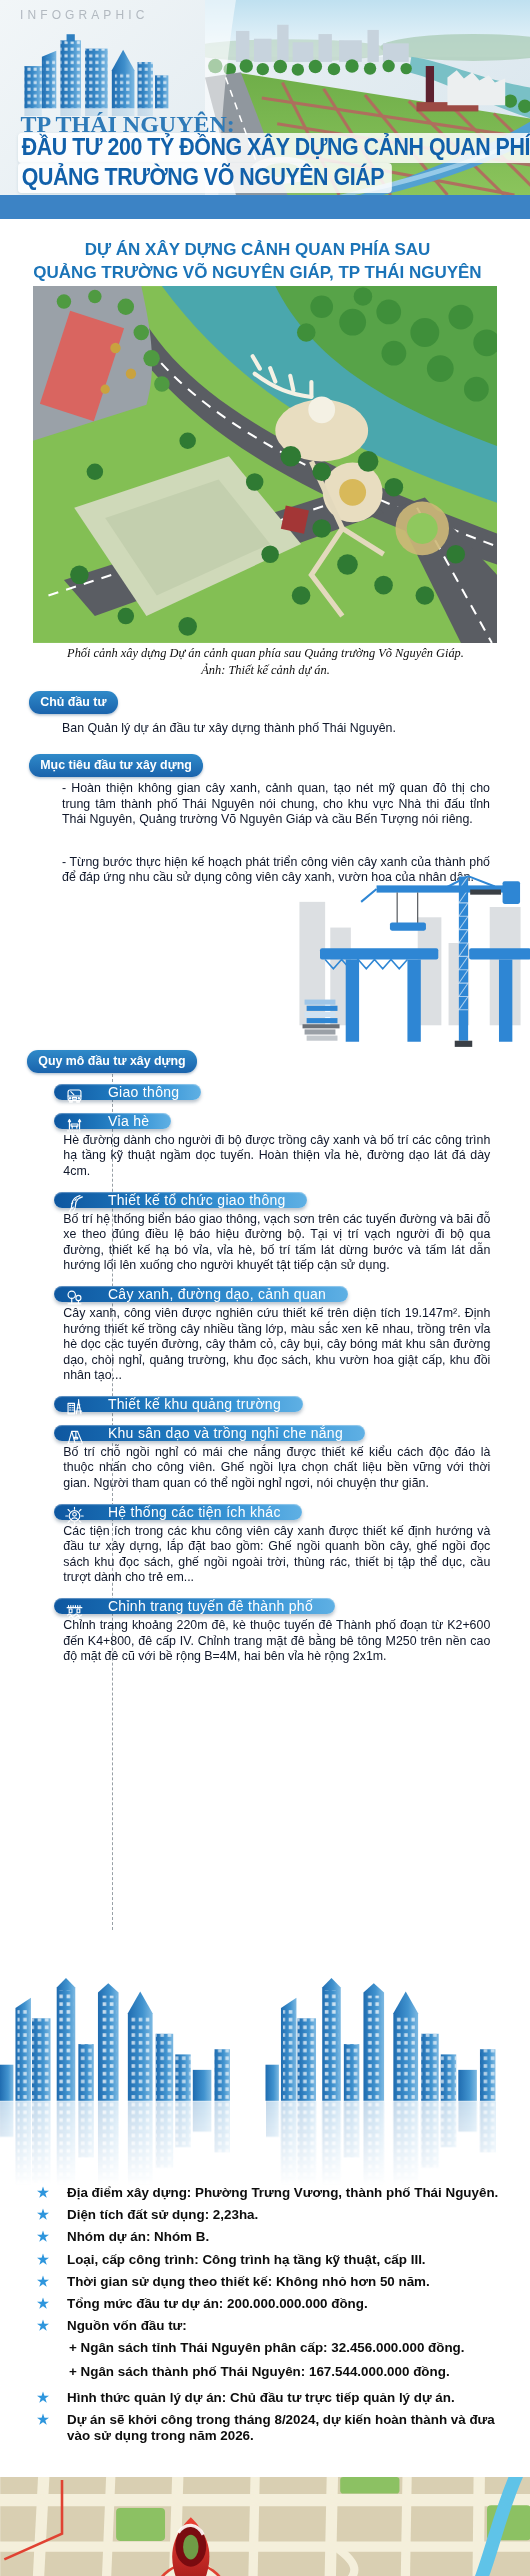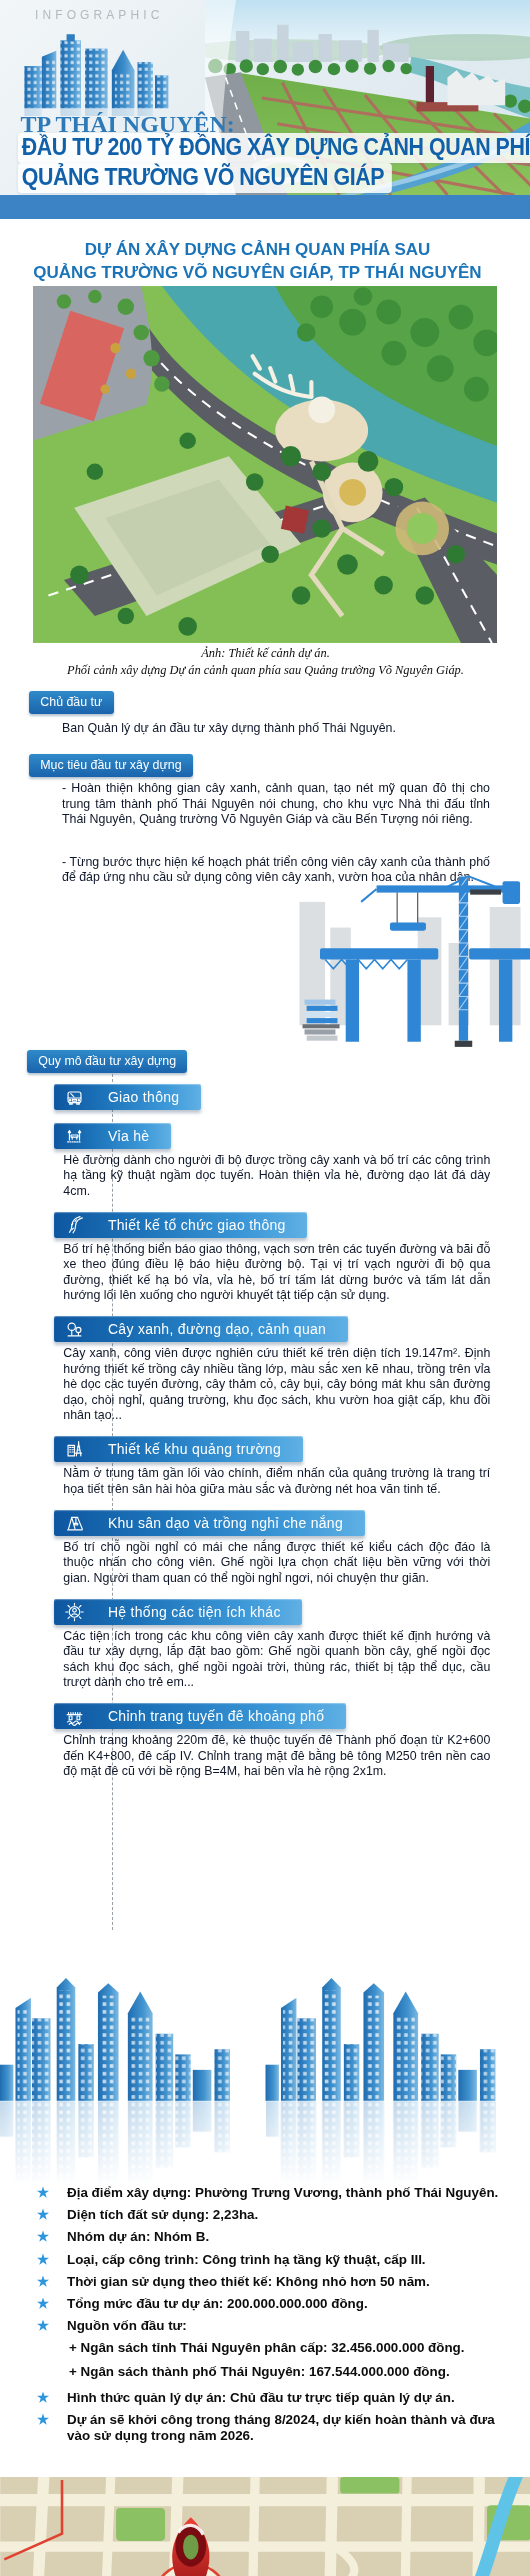--- a/index.html
+++ b/index.html
@@ -2,51 +2,51 @@
 <html style="font-size:8.2px"><head>
 <meta charset="utf-8">
 <style>
   html,body{margin:0;padding:0;background:#fff;}
   .page{position:relative;width:531px;height:2906px;margin:0 auto;background:#fff;overflow:hidden;
         font-family:"Liberation Sans",sans-serif;color:#161616;}
   
   .hero{position:absolute;left:0;top:0;width:531px;height:219px;
         background:linear-gradient(135deg,#f2f6f8 0%,#e3ecf1 55%,#d9e6ee 100%);}
   .hero-photo{position:absolute;right:0;top:0;}
-  .kicker{position:absolute;left:35px;top:8.2px;font-size:12px;letter-spacing:4.1px;color:#b2b9c0;z-index:3;text-align:right;}
+  .kicker{position:absolute;left:20px;top:8.2px;font-size:12px;letter-spacing:4.1px;color:#b2b9c0;z-index:3;text-align:right;}
   .buildings{position:absolute;left:19.6px;top:26px;z-index:2;}
   .title-prefix{position:absolute;left:20.6px;top:111px;font-size:24px;font-weight:bold;color:#2e7ab8;z-index:3;font-family:Liberation Serif, serif;}
   .bigline{position:absolute;left:17.5px;z-index:3;font-weight:bold;font-size:23px;color:#1160aa;
            letter-spacing:-0.5px;white-space:nowrap;transform:scaleX(.93);transform-origin:left center;}
   .bigline .strip{background:rgba(255,255,255,.85);padding:1px 8.2px 2.1px 4.1px;border-radius:4.1px;
            box-shadow:0 1px 3.1px rgba(120,150,170,.25);display:inline-block;}
   .big1{top:133px;} .big2{top:163px;}
   .hero-bar{position:absolute;left:0;top:195px;width:531px;height:24px;background:#3c83c5;z-index:4;}
   
   .proj-heading{position:absolute;left:0;top:238px;width:515px;text-align:center;z-index:2;
        font-size:17px;font-weight:bold;color:#1b74b8;line-height:23px;}
   
   .render{position:absolute;left:33px;top:286px;}
   .caption{position:absolute;left:0;top:645px;width:531px;text-align:center;
        font-family:"Liberation Serif",serif;font-style:italic;font-size:12.4px;color:#0d0d0d;line-height:17px;}
   
-  .chip{position:absolute;background:linear-gradient(180deg,#2f8ac9,#1a63ac);color:#fff;font-weight:normal;
-        font-size:12.4px;padding:4.1px 11.3px 4.6px;border-radius:3px;box-shadow:0 1.5px 2.6px rgba(40,80,120,.35);z-index:2;}
+  .chip{position:absolute;background:linear-gradient(180deg,#2f8ac9,#1a63ac);color:#fff;font-weight:bold;
+        font-size:12.4px;padding:4.1px 11.3px 4.6px;border-radius:11px;box-shadow:0 1.5px 2.6px rgba(40,80,120,.35);z-index:2;}
   .chip-investor{left:29px;top:691px;}
   .chip-objectives{left:29px;top:754px;}
   .chip-scale{left:27px;top:1050px;}
   .body-text{font-size:12.4px;line-height:15.5px;color:#0f172a;text-align:justify;}
   .investor-body{position:absolute;left:62px;top:721px;width:428px;}
   .objectives-body{position:absolute;left:62px;top:781px;width:428px;}
   .objectives-body p{margin:0 0 27px 0;}
   .crane{position:absolute;left:289px;top:871px;z-index:1;}
   
   .dash-line{position:absolute;left:112px;top:1074px;height:856px;border-left:1px dashed #98a0a6;z-index:0;}
   .scale-list{position:absolute;left:54px;top:1072px;width:437px;z-index:1;}
-  .pill{margin-top:12.4px;display:flex;align-items:center;width:max-content;height:26px;border-radius:2px;
+  .pill{margin-top:12.4px;display:flex;align-items:flex-start;width:max-content;height:16px;border-radius:12px;
         background:linear-gradient(90deg,#0e57a0 0%,#1d74ba 35%,#3b97d7 75%,#5fb0e4 100%);
         box-shadow:0 2.6px 3.6px rgba(30,60,90,.3), inset 0 1px 1px rgba(255,255,255,.35);
         padding:0 21.6px 0 9.3px;}
   .pill .icn{width:23px;height:23px;margin-right:21.6px;flex:0 0 auto;}
   .pill .lbl{color:#fff;font-size:14px;letter-spacing:0.3px;}
   .scale-body{margin:4.1px 0 0 9.3px;width:427px;}
   
   .skyline{position:absolute;left:0;top:1946px;}
   
   .facts{position:absolute;left:37px;top:2185px;width:477px;}
@@ -252,22 +252,22 @@
         <circle cx="180" cy="640" r="16"></circle>
     </g>
     <g stroke="#f4f1e4" stroke-width="8" fill="none" stroke-linecap="round">
       <path d="M430 170 C470 200 500 210 540 215"></path>
       <path d="M440 160 l-14 -24 M470 185 l-10 -26 M505 202 l-6 -28 M540 214 l0 -28"></path>
       <circle cx="560" cy="240" r="26" fill="#f4f1e4" stroke="none"></circle>
     </g>
   </svg>
 
   <div class="caption">
+    <div>Phối cảnh xây dựng Dự án cảnh quan phía sau Quảng trường Võ Nguyên Giáp.</div>
     <div>Ảnh: Thiết kế cảnh dự án.</div>
-    <div>Phối cảnh xây dựng Dự án cảnh quan phía sau Quảng trường Võ Nguyên Giáp.</div>
   </div>
 
   <div class="chip chip-investor">Chủ đầu tư</div>
   <div class="body-text investor-body">Ban Quản lý dự án đầu tư xây dựng thành phố Thái Nguyên.</div>
 
   <div class="chip chip-objectives">Mục tiêu đầu tư xây dựng</div>
   <div class="objectives-body">
     <p class="body-text">- Hoàn thiện không gian cây xanh, cảnh quan, tạo nét mỹ quan đô thị cho trung tâm thành phố Thái Nguyên nói chung, cho khu vực Nhà thi đấu tỉnh Thái Nguyên, Quảng trường Võ Nguyên Giáp và cầu Bến Tượng nói riêng.</p>
     <p class="body-text">- Từng bước thực hiện kế hoạch phát triển công viên cây xanh của thành phố để đáp ứng nhu cầu sử dụng công viên cây xanh, vườn hoa của nhân dân.</p>
   </div>
@@ -372,21 +372,20 @@
       <div class="scale-item">
         <div class="pill">
           <span class="icn"><svg width="23" height="23" viewBox="0 0 100 100" fill="none" stroke="#ffffff" stroke-width="5" stroke-linecap="round" stroke-linejoin="round">
               <rect x="22" y="32" width="28" height="46"></rect>
               <path d="M29 41 h5 M40 41 h5 M29 51 h5 M40 51 h5 M29 61 h5 M40 61 h5"></path>
               <path d="M68 24 L58 78 M68 24 L78 78 M61 52 h14 M63 38 h10 M55 66 h26"></path>
               <path d="M68 16 v8"></path>
             </svg></span>
           <span class="lbl">Thiết kế khu quảng trường</span>
         </div>
-        <div class="body-text scale-body">Nằm ở trung tâm gần lối vào chính, điểm nhấn của quảng trường là trang trí họa tiết trên sân hài hòa giữa màu sắc và đường nét hoa văn tinh tế.</div>
       </div>
       <div class="scale-item">
         <div class="pill">
           <span class="icn"><svg width="23" height="23" viewBox="0 0 100 100" fill="none" stroke="#ffffff" stroke-width="5" stroke-linecap="round" stroke-linejoin="round">
               <path d="M24 78 L38 28 L52 78"></path>
               <path d="M38 28 H64"></path>
               <path d="M56 30 v24"></path>
               <rect x="49" y="54" width="15" height="6"></rect>
               <path d="M64 30 L84 78"></path>
               <path d="M20 82 h64"></path>
@@ -410,21 +409,21 @@
       <div class="scale-item">
         <div class="pill">
           <span class="icn"><svg width="23" height="23" viewBox="0 0 100 100" fill="none" stroke="#ffffff" stroke-width="5" stroke-linecap="round" stroke-linejoin="round">
               <path d="M18 42 h64"></path>
               <path d="M24 42 v-9 M34 42 v-9 M44 42 v-9 M54 42 v-9 M64 42 v-9 M74 42 v-9"></path>
               <rect x="27" y="48" width="12" height="16"></rect>
               <rect x="61" y="48" width="12" height="16"></rect>
               <path d="M20 74 q7 -9 15 0 t15 0 t15 0 t15 0"></path>
               <path d="M27 84 q7 -9 15 0 t15 0 t15 0"></path>
             </svg></span>
-          <span class="lbl">Chỉnh trang tuyến đê khoảng phố</span>
+          <span class="lbl">Chỉnh trang tuyến đê thành phố</span>
         </div>
         <div class="body-text scale-body">Chỉnh trang khoảng 220m đê, kè thuộc tuyến đê Thành phố đoạn từ K2+600 đến K4+800, đê cấp IV. Chỉnh trang mặt đê bằng bê tông M250 trên nền cao độ mặt đê cũ với bề rộng B=4M, hai bên vỉa hè rộng 2x1m.</div>
       </div>
     </div>
 
   <svg class="skyline" width="531" height="240" viewBox="0 0 1030 465">
     <defs>
       <linearGradient id="sk" x1="0" y1="0" x2="1" y2="0">
         <stop offset="0" stop-color="#1f6cb0"></stop>
           <stop offset=".6" stop-color="#4193cf"></stop>

